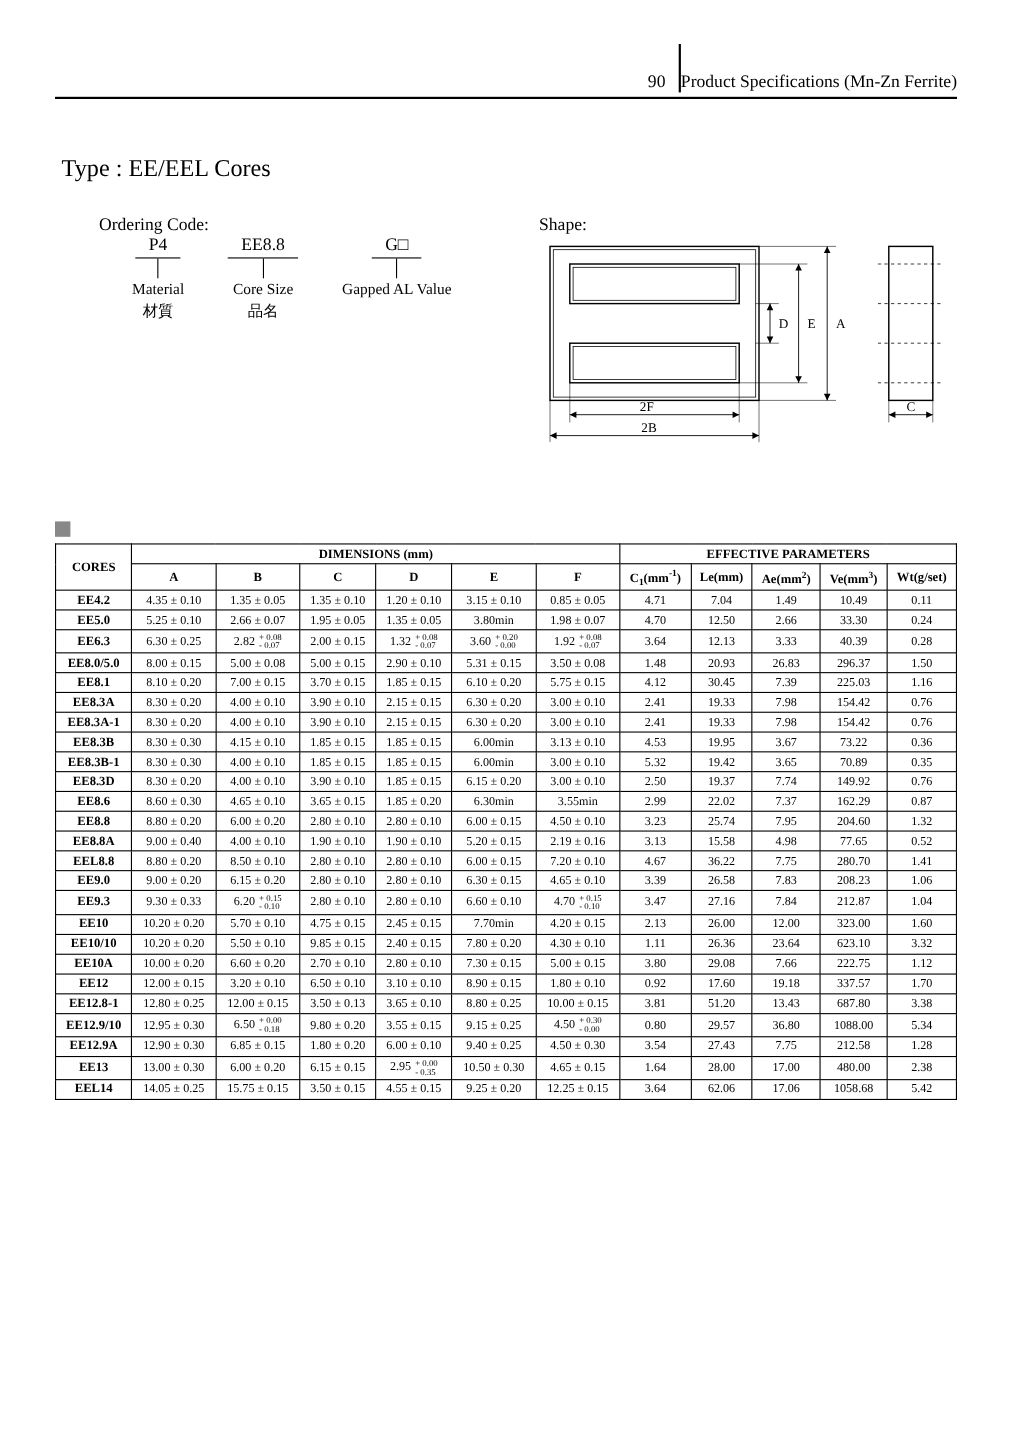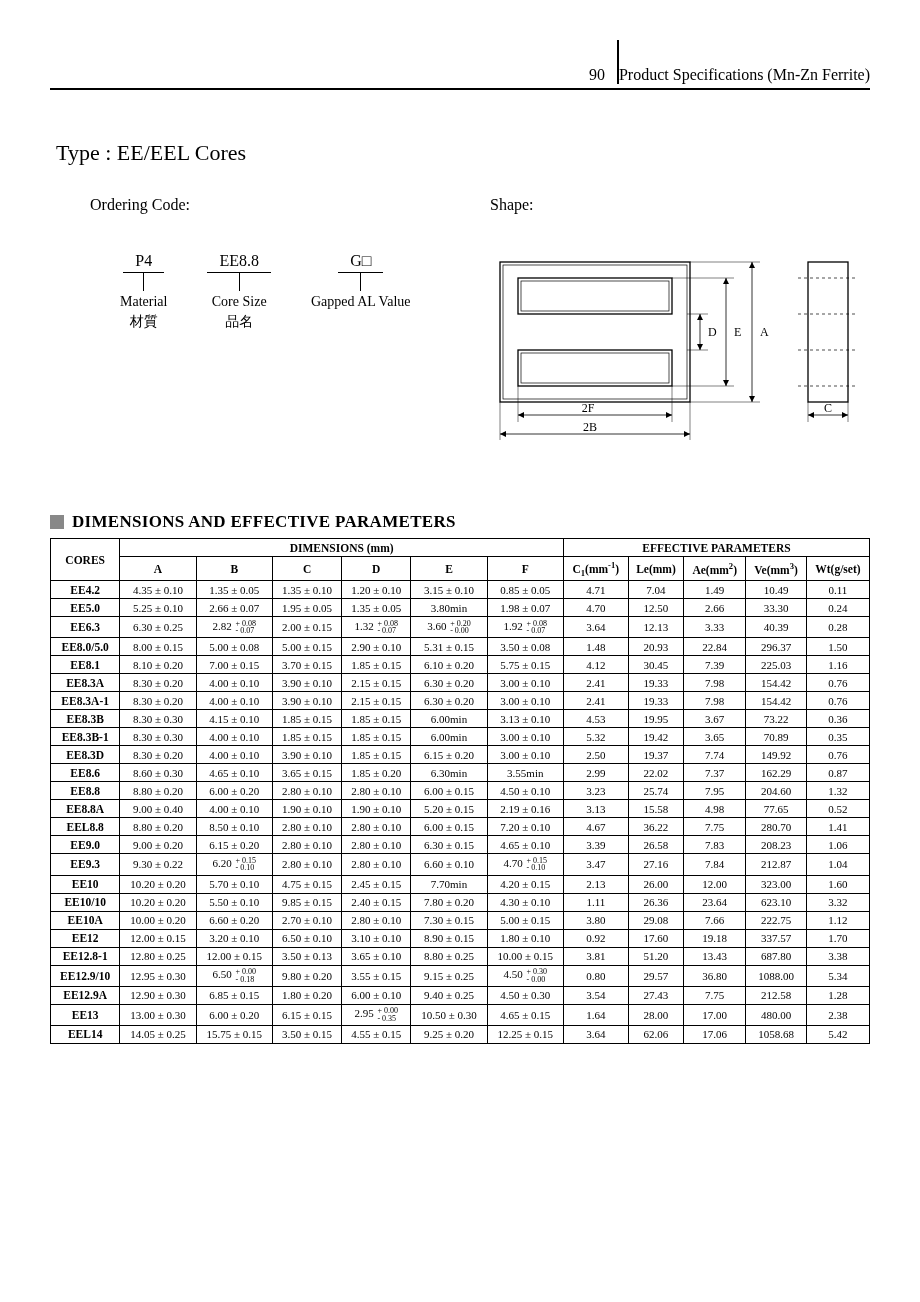--- a/index.html
+++ b/index.html
@@ -14,21 +14,21 @@
   }
   .hdr { display:flex; align-items:flex-end; border-bottom:2.5px solid #000; padding-bottom:4px; margin-bottom:50px; }
   .logo { width:100px; }
   .logo svg { width:96px; height:auto; }
   .page-num-col { flex:1; text-align:right; padding-right:12px; border-right:2.5px solid #000; font-size:16px; height:44px; display:flex; align-items:flex-end; justify-content:flex-end; }
   .hdr-title { font-size:16px; height:44px; display:flex; align-items:flex-end; }
   .type-title { font-size:22px; font-weight:normal; margin:0 0 30px 6px; }
   .mid-row { display:flex; gap:60px; margin-bottom:40px; }
   .ordering { flex:1; }
   .shape { flex:1; }
-  .sub-hdr { font-size:16px; margin-left:40px; margin-bottom:38px; }
+  .sub-hdr { font-size:16px; margin-left:40px; }
   .ord-codes { display:flex; gap:40px; margin-left:70px; }
   .ord-col { text-align:center; }
   .ord-top { font-size:16px; border-bottom:1px solid #000; padding:0 12px 2px; display:inline-block; min-width:40px; }
   .ord-stem { width:1px; height:18px; background:#000; margin:0 auto; }
   .ord-lbl { font-size:14px; margin-top:2px; line-height:1.3; }
   .shape-draw { display:flex; gap:28px; align-items:flex-start; }
   .sec-title { display:flex; align-items:center; gap:8px; margin:70px 0 6px; }
   .sec-box { width:14px; height:14px; background:#888; }
   .sec-txt { font-size:17px; font-weight:bold; letter-spacing:0.3px; }
   table.spec { border-collapse:collapse; width:100%; font-size:11px; }
@@ -130,21 +130,20 @@
         <line x1="10" y1="150" x2="10" y2="170" stroke="#000" stroke-width="0.5"></line>
         <line x1="50" y1="150" x2="50" y2="170" stroke="#000" stroke-width="0.5"></line>
         <text x="30" y="160" font-size="12" text-anchor="middle">C</text>
       </svg>
     </div>
   </div>
 </div>
 
 <div class="sec-title">
   <span class="sec-box"></span>
-  <span class="sec-txt">DIMENSIONS AND EFFECTIVE PARAMETERS</span>
 </div>
 
 <table class="spec">
   <thead>
     <tr>
       <th rowspan="2">CORES</th>
       <th colspan="6">DIMENSIONS (mm)</th>
       <th colspan="5">EFFECTIVE  PARAMETERS</th>
     </tr>
     <tr>
@@ -207,21 +206,21 @@
       <tr>
         <td class="core-name">EE8.0/5.0</td>
         <td>8.00 ± 0.15</td>
         <td>5.00 ± 0.08</td>
         <td>5.00 ± 0.15</td>
         <td>2.90 ± 0.10</td>
         <td>5.31 ± 0.15</td>
         <td>3.50 ± 0.08</td>
         <td>1.48</td>
         <td>20.93</td>
-        <td>22.84</td>
+        <td>26.83</td>
         <td>296.37</td>
         <td>1.50</td>
       </tr>
       <tr>
         <td class="core-name">EE8.1</td>
         <td>8.10 ± 0.20</td>
         <td>7.00 ± 0.15</td>
         <td>3.70 ± 0.15</td>
         <td>1.85 ± 0.15</td>
         <td>6.10 ± 0.20</td>
@@ -367,21 +366,21 @@
         <td>6.30 ± 0.15</td>
         <td>4.65 ± 0.10</td>
         <td>3.39</td>
         <td>26.58</td>
         <td>7.83</td>
         <td>208.23</td>
         <td>1.06</td>
       </tr>
       <tr>
         <td class="core-name">EE9.3</td>
-        <td>9.30 ± 0.22</td>
+        <td>9.30 ± 0.33</td>
         <td>6.20 <span class="tol"><span>+ 0.15</span><span>- 0.10</span></span></td>
         <td>2.80 ± 0.10</td>
         <td>2.80 ± 0.10</td>
         <td>6.60 ± 0.10</td>
         <td>4.70 <span class="tol"><span>+ 0.15</span><span>- 0.10</span></span></td>
         <td>3.47</td>
         <td>27.16</td>
         <td>7.84</td>
         <td>212.87</td>
         <td>1.04</td>

